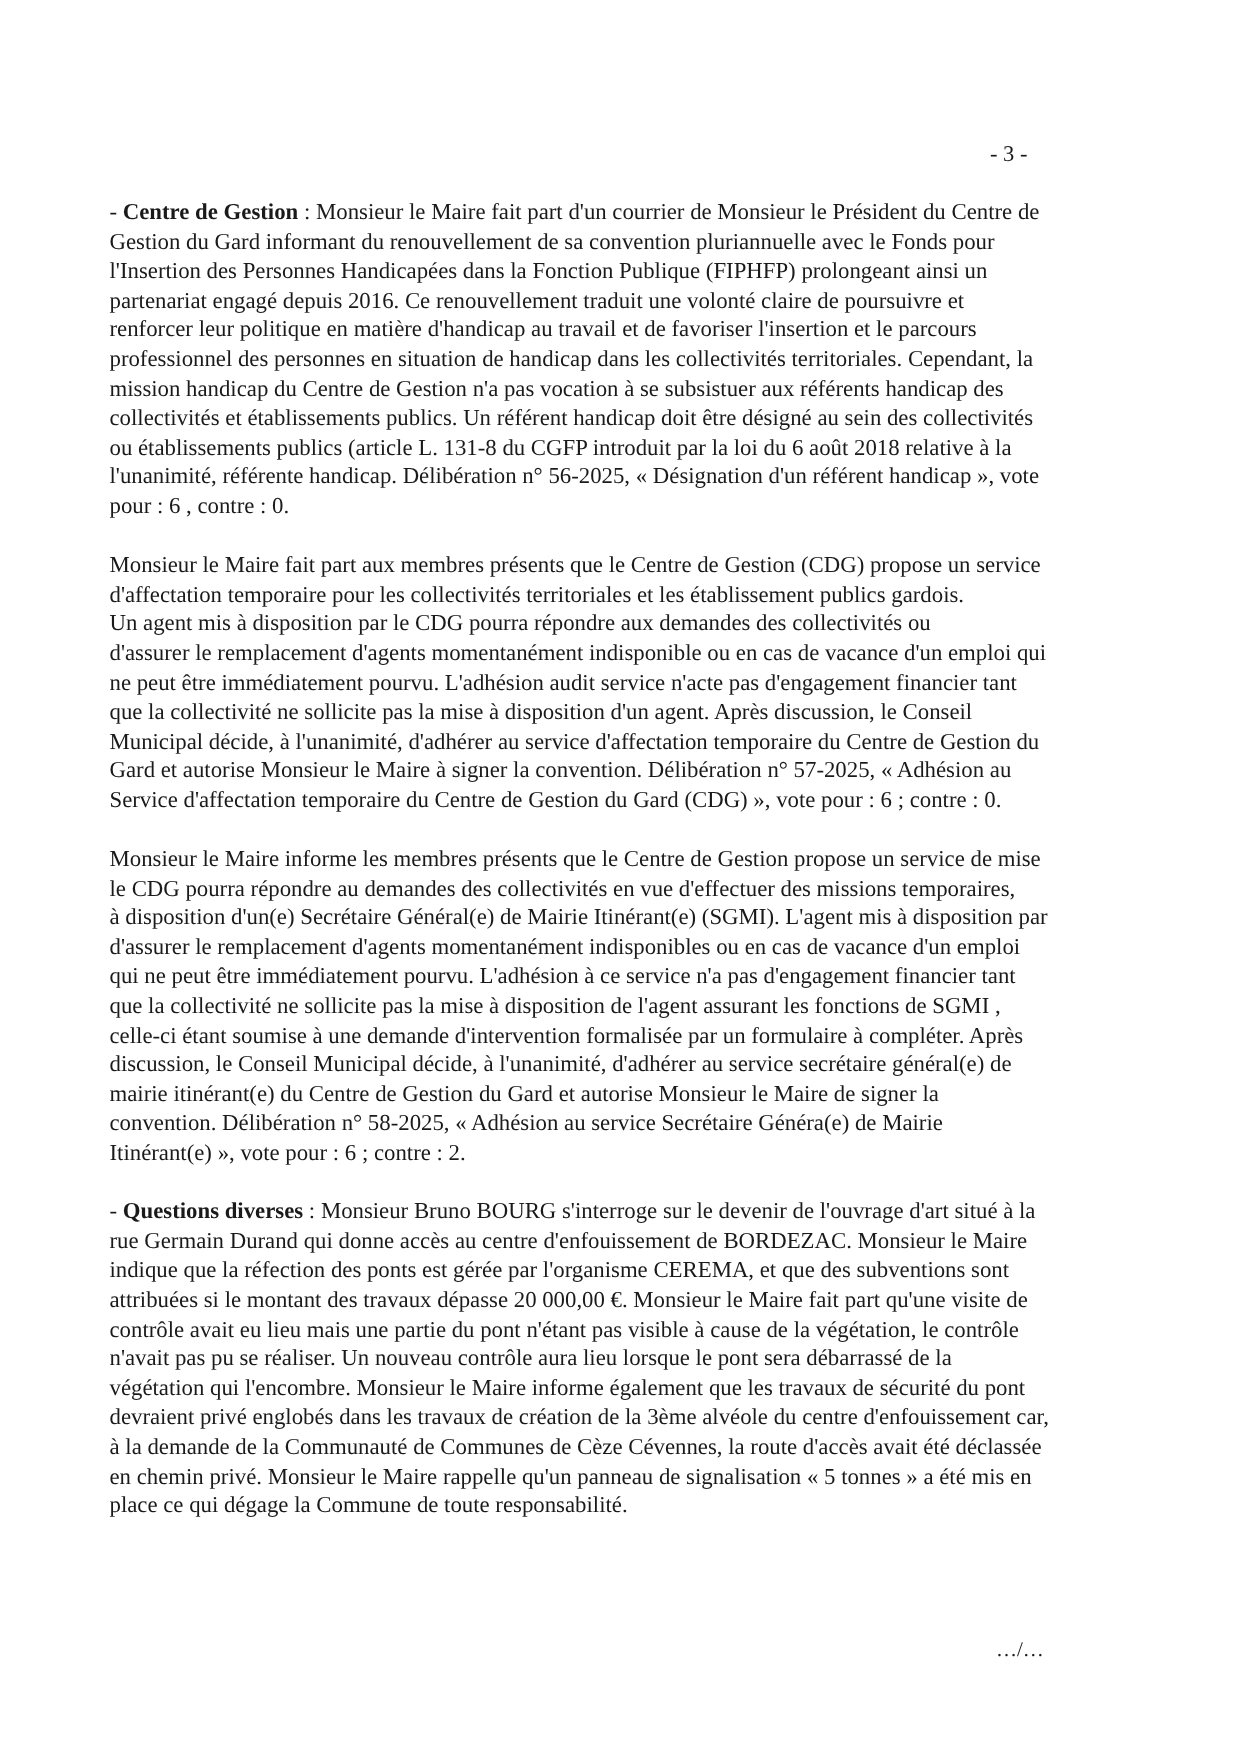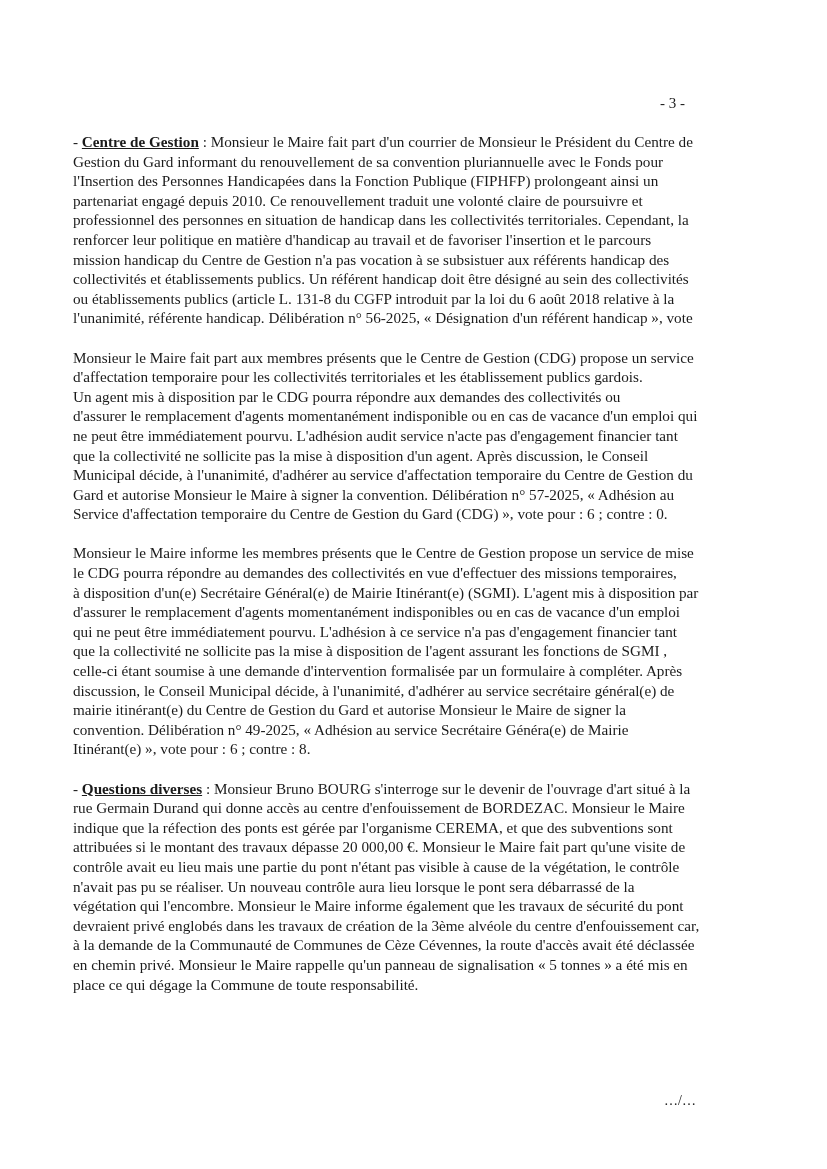--- a/index.html
+++ b/index.html
@@ -2,41 +2,42 @@
 <html><head>
 <meta charset="utf-8">
 <style>
   html, body { margin: 0; padding: 0; background: #ffffff; }
   body { width: 827px; height: 1169px; position: relative; overflow: hidden;
          font-family: "Liberation Serif", "DejaVu Serif", serif; color: #1a1a1a; }
   .page-number { position: absolute; top: 95px; left: 660px; font-size: 15px; }
   .content { position: absolute; left: 73px; top: 132px; width: 700px; font-size: 15.2px; line-height: 19.6px; }
   .para { margin: 0 0 19.6px 0; }
   .line { display: block; white-space: nowrap; }
-  .heading { font-weight: bold; text-decoration: underline; }
+  .heading { font-weight: bold; }
   .footer-cont { position: absolute; left: 664px; top: 1093px; font-size: 14px; }
 </style>
 </head>
 <body>
 
 <div class="page-number">- 3 -</div>
 
 <div class="content">
 
   <div class="para">
     <span class="line"><span>- </span><span class="heading">Centre de Gestion</span><span> : Monsieur le Maire fait part d'un courrier de Monsieur le Président du Centre de</span></span>
     <span class="line">Gestion du Gard informant du renouvellement de sa convention pluriannuelle avec le Fonds pour</span>
     <span class="line">l'Insertion des Personnes Handicapées dans la Fonction Publique (FIPHFP) prolongeant ainsi un</span>
-    <span class="line">partenariat engagé depuis 2010. Ce renouvellement traduit une volonté claire de poursuivre et</span>
+    <span class="line">partenariat engagé depuis 2016. Ce renouvellement traduit une volonté claire de poursuivre et</span>
+    <span class="line">renforcer leur politique en matière d'handicap au travail et de favoriser l'insertion et le parcours</span>
     <span class="line">professionnel des personnes en situation de handicap dans les collectivités territoriales. Cependant, la</span>
-    <span class="line">renforcer leur politique en matière d'handicap au travail et de favoriser l'insertion et le parcours</span>
     <span class="line">mission handicap du Centre de Gestion n'a pas vocation à se subsistuer aux référents handicap des</span>
     <span class="line">collectivités et établissements publics. Un référent handicap doit être désigné au sein des collectivités</span>
     <span class="line">ou établissements publics (article L. 131-8 du CGFP introduit par la loi du 6 août 2018 relative à la</span>
     <span class="line">l'unanimité, référente handicap. Délibération n° 56-2025, « Désignation d'un référent handicap », vote</span>
+    <span class="line">pour : 6 , contre : 0.</span>
   </div>
 
   <div class="para">
     <span class="line">Monsieur le Maire fait part aux membres présents que le Centre de Gestion (CDG) propose un service</span>
     <span class="line">d'affectation temporaire pour les collectivités territoriales et les établissement publics gardois.</span>
     <span class="line">Un agent mis à disposition par le CDG pourra répondre aux demandes des collectivités ou</span>
     <span class="line">d'assurer le remplacement d'agents momentanément indisponible ou en cas de vacance d'un emploi qui</span>
     <span class="line">ne peut être immédiatement pourvu. L'adhésion audit service n'acte pas d'engagement financier tant</span>
     <span class="line">que la collectivité ne sollicite pas la mise à disposition d'un agent. Après discussion, le Conseil</span>
     <span class="line">Municipal décide, à l'unanimité, d'adhérer au service d'affectation temporaire du Centre de Gestion du</span>
@@ -47,22 +48,22 @@
   <div class="para">
     <span class="line">Monsieur le Maire informe les membres présents que le Centre de Gestion propose un service de mise</span>
     <span class="line">le CDG pourra répondre au demandes des collectivités en vue d'effectuer des missions temporaires,</span>
     <span class="line">à disposition d'un(e) Secrétaire Général(e) de Mairie Itinérant(e) (SGMI). L'agent mis à disposition par</span>
     <span class="line">d'assurer le remplacement d'agents momentanément indisponibles ou en cas de vacance d'un emploi</span>
     <span class="line">qui ne peut être immédiatement pourvu. L'adhésion à ce service n'a pas d'engagement financier tant</span>
     <span class="line">que la collectivité ne sollicite pas la mise à disposition de l'agent assurant les fonctions de SGMI ,</span>
     <span class="line">celle-ci étant soumise à une demande d'intervention formalisée par un formulaire à compléter. Après</span>
     <span class="line">discussion, le Conseil Municipal décide, à l'unanimité, d'adhérer au service secrétaire général(e) de</span>
     <span class="line">mairie itinérant(e) du Centre de Gestion du Gard et autorise Monsieur le Maire de signer la</span>
-    <span class="line">convention. Délibération n° 49-2025, « Adhésion au service Secrétaire Généra(e) de Mairie</span>
-    <span class="line">Itinérant(e) », vote pour : 6 ; contre : 8.</span>
+    <span class="line">convention. Délibération n° 58-2025, « Adhésion au service Secrétaire Généra(e) de Mairie</span>
+    <span class="line">Itinérant(e) », vote pour : 6 ; contre : 2.</span>
   </div>
 
   <div class="para">
     <span class="line"><span>- </span><span class="heading">Questions diverses</span><span> : Monsieur Bruno BOURG s'interroge sur le devenir de l'ouvrage d'art situé à la</span></span>
     <span class="line">rue Germain Durand qui donne accès au centre d'enfouissement de BORDEZAC. Monsieur le Maire</span>
     <span class="line">indique que la réfection des ponts est gérée par l'organisme CEREMA, et que des subventions sont</span>
     <span class="line">attribuées si le montant des travaux dépasse 20 000,00 €. Monsieur le Maire fait part qu'une visite de</span>
     <span class="line">contrôle avait eu lieu mais une partie du pont n'étant pas visible à cause de la végétation, le contrôle</span>
     <span class="line">n'avait pas pu se réaliser. Un nouveau contrôle aura lieu lorsque le pont sera débarrassé de la</span>
     <span class="line">végétation qui l'encombre. Monsieur le Maire informe également que les travaux de sécurité du pont</span>

